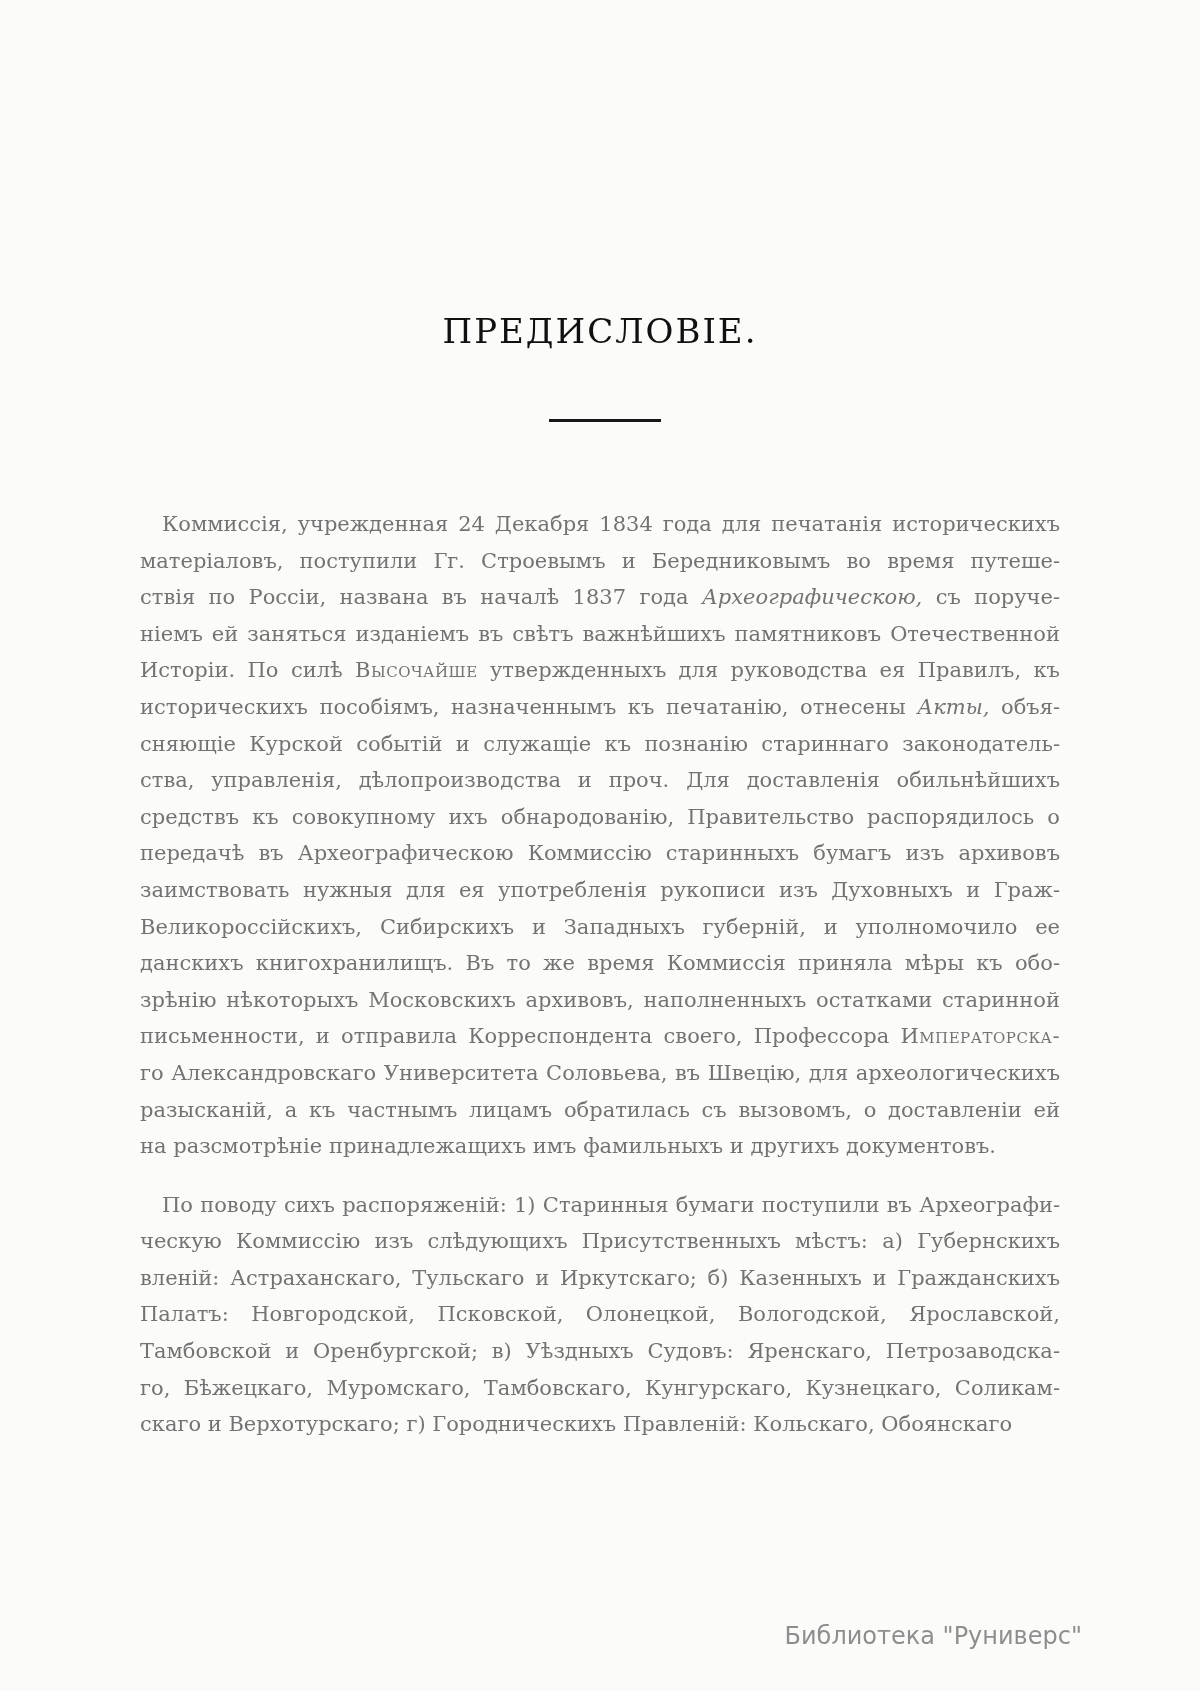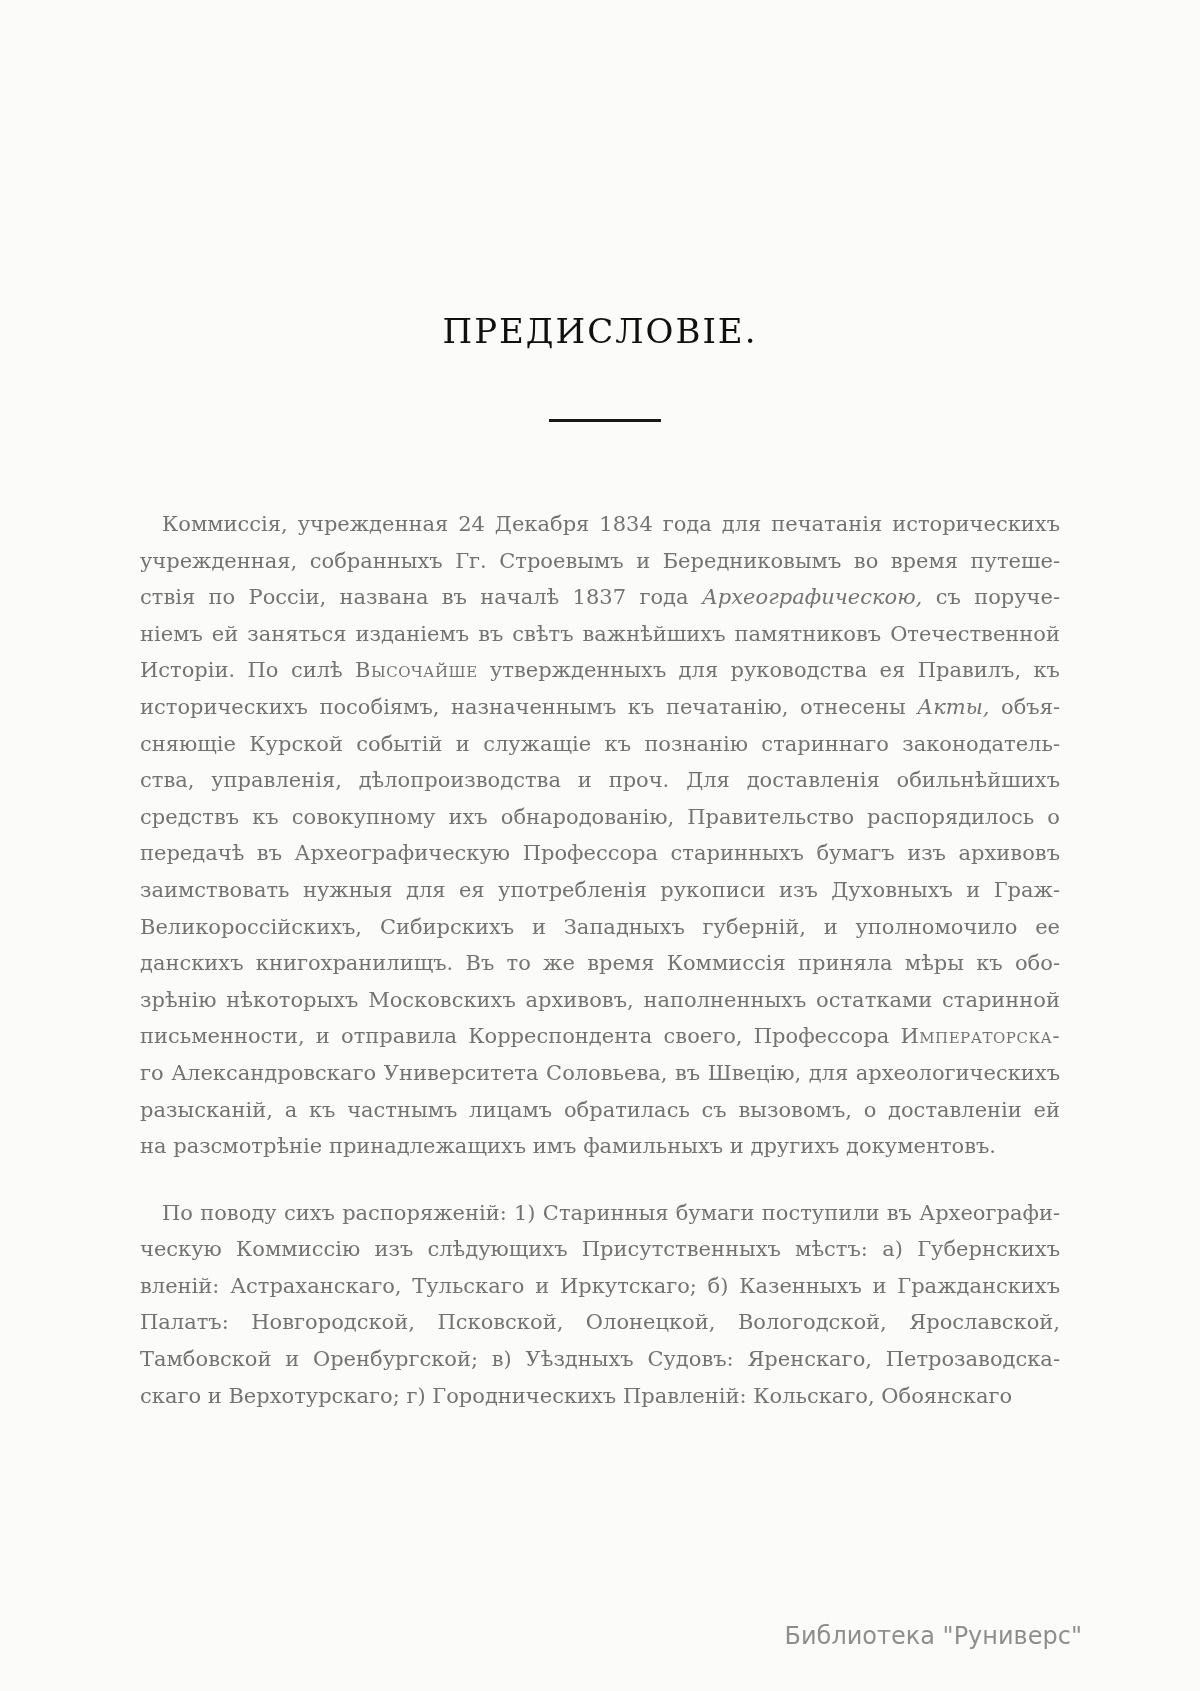--- a/index.html
+++ b/index.html
@@ -34,21 +34,21 @@
   .textblock {
     position: absolute;
     left: 140px;
     top: 506px;
     width: 920px;
     color: #737373;
     font-size: 21px;
     line-height: 36.6px;
   }
   .para { margin: 0; padding: 0; }
-  .para + .para { margin-top: 30px; }
+  .para + .para { margin-top: 22px; }
   .line {
     text-align: justify;
     text-align-last: justify;
     height: 36.6px;
     overflow: hidden;
     white-space: normal;
   }
   .line.first { text-indent: 22px; }
   .line.para-last { text-align-last: left; }
   .seg-i { font-style: italic; }
@@ -67,43 +67,44 @@
 
 <div class="page">
 
   <h1 class="title">ПРЕДИСЛОВІЕ.</h1>
 
   <div class="divider"></div>
 
   <div class="textblock" id="paragraphs-root">
       <div class="para">
         <div class="line first"><span>Коммиссія, учрежденная 24 Декабря 1834 года для печатанія историческихъ</span></div>
-        <div class="line"><span>учрежденная, собранныхъ Гг. Строевымъ и Бередниковымъ во время путеше-</span></div>
+        <div class="line"><span>матеріаловъ, поступили Гг. Строевымъ и Бередниковымъ во время путеше-</span></div>
         <div class="line"><span>ствія по Россіи, названа въ началѣ 1837 года </span><span class="seg-i">Археографическою,</span><span> съ поруче-</span></div>
         <div class="line"><span>ніемъ ей заняться изданіемъ въ свѣтъ важнѣйшихъ памятниковъ Отечественной</span></div>
         <div class="line"><span>Исторіи. По силѣ </span><span class="seg-sc">Высочайше</span><span> утвержденныхъ для руководства ея Правилъ, къ</span></div>
         <div class="line"><span>историческихъ пособіямъ, назначеннымъ къ печатанію, отнесены </span><span class="seg-i">Акты,</span><span> объя-</span></div>
         <div class="line"><span>сняющіе Курской событій и служащіе къ познанію стариннаго законодатель-</span></div>
         <div class="line"><span>ства, управленія, дѣлопроизводства и проч. Для доставленія обильнѣйшихъ</span></div>
         <div class="line"><span>средствъ къ совокупному ихъ обнародованію, Правительство распорядилось о</span></div>
-        <div class="line"><span>передачѣ въ Археографическую Профессора старинныхъ бумагъ изъ архивовъ</span></div>
+        <div class="line"><span>передачѣ въ Археографическою Коммиссію старинныхъ бумагъ изъ архивовъ</span></div>
         <div class="line"><span>заимствовать нужныя для ея употребленія рукописи изъ Духовныхъ и Граж-</span></div>
         <div class="line"><span>Великороссійскихъ, Сибирскихъ и Западныхъ губерній, и уполномочило ее</span></div>
         <div class="line"><span>данскихъ книгохранилищъ. Въ то же время Коммиссія приняла мѣры къ обо-</span></div>
         <div class="line"><span>зрѣнію нѣкоторыхъ Московскихъ архивовъ, наполненныхъ остатками старинной</span></div>
         <div class="line"><span>письменности, и отправила Корреспондента своего, Профессора </span><span class="seg-sc">Императорска-</span></div>
         <div class="line"><span>го Александровскаго Университета Соловьева, въ Швецію, для археологическихъ</span></div>
         <div class="line"><span>разысканій, а къ частнымъ лицамъ обратилась съ вызовомъ, о доставленіи ей</span></div>
         <div class="line para-last"><span>на разсмотрѣніе принадлежащихъ имъ фамильныхъ и другихъ документовъ.</span></div>
       </div>
       <div class="para">
         <div class="line first"><span>По поводу сихъ распоряженій: 1) Старинныя бумаги поступили въ Археографи-</span></div>
         <div class="line"><span>ческую Коммиссію изъ слѣдующихъ Присутственныхъ мѣстъ: а) Губернскихъ Пра-</span></div>
         <div class="line"><span>вленій: Астраханскаго, Тульскаго и Иркутскаго; б) Казенныхъ и Гражданскихъ</span></div>
         <div class="line"><span>Палатъ: Новгородской, Псковской, Олонецкой, Вологодской, Ярославской, Курской,</span></div>
         <div class="line"><span>Тамбовской и Оренбургской; в) Уѣздныхъ Судовъ: Яренскаго, Петрозаводска-</span></div>
+        <div class="line"><span>го, Бѣжецкаго, Муромскаго, Тамбовскаго, Кунгурскаго, Кузнецкаго, Соликам-</span></div>
         <div class="line para-last"><span>скаго и Верхотурскаго; г) Городническихъ Правленій: Кольскаго, Обоянскаго</span></div>
       </div>
     </div>
 
   <div class="watermark">Библиотека "Руниверс"</div>
 
 </div>
 
 </body></html>

